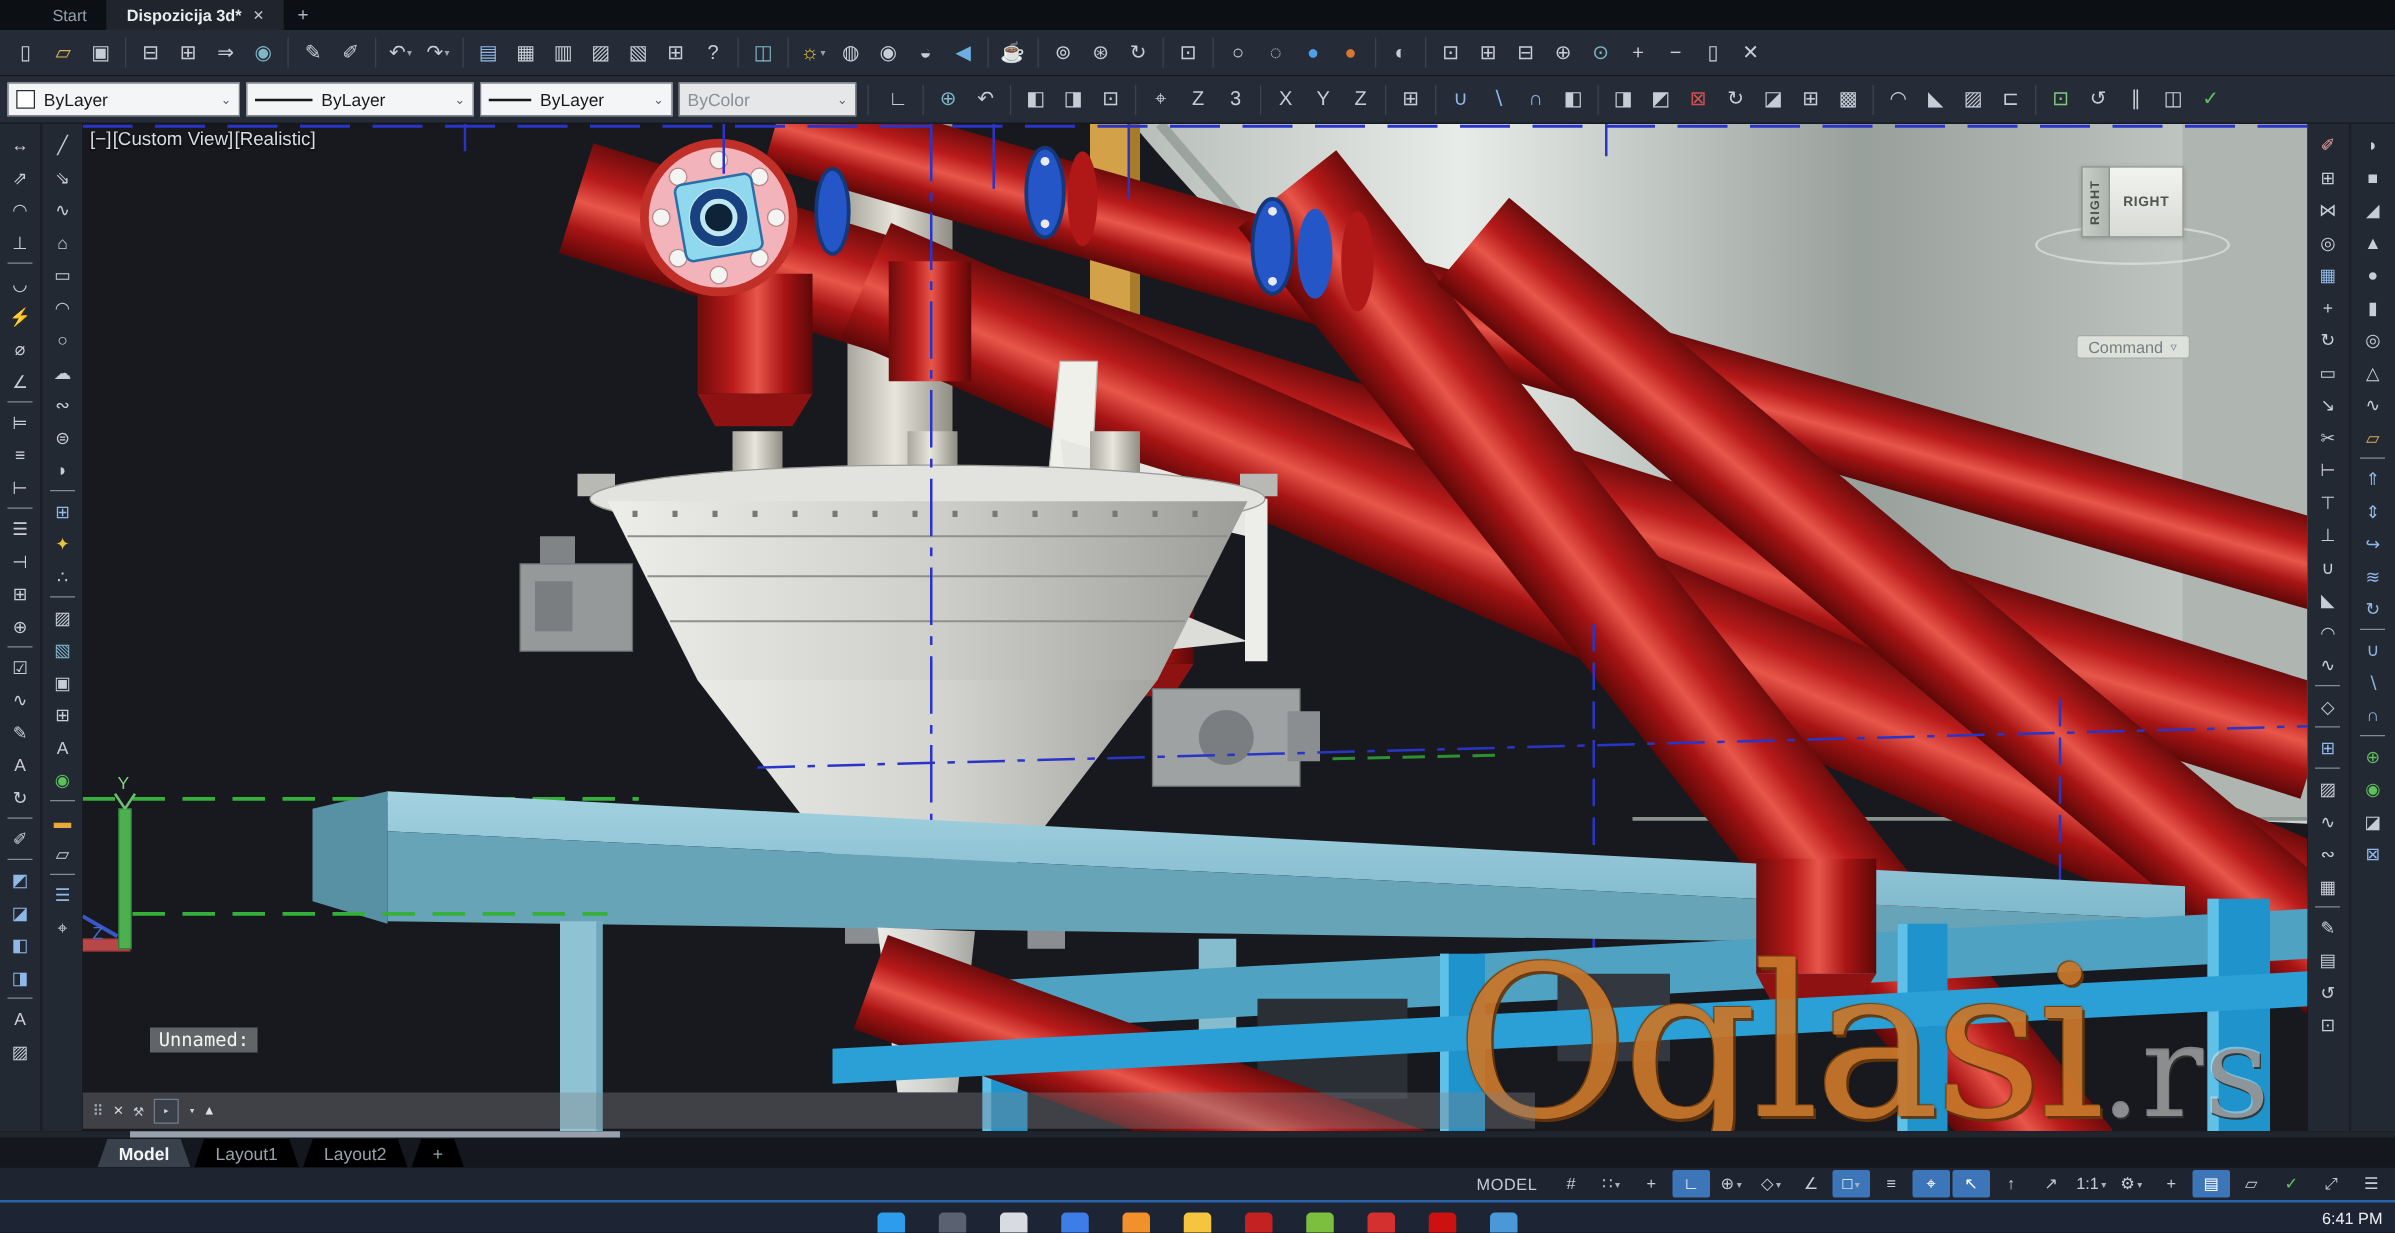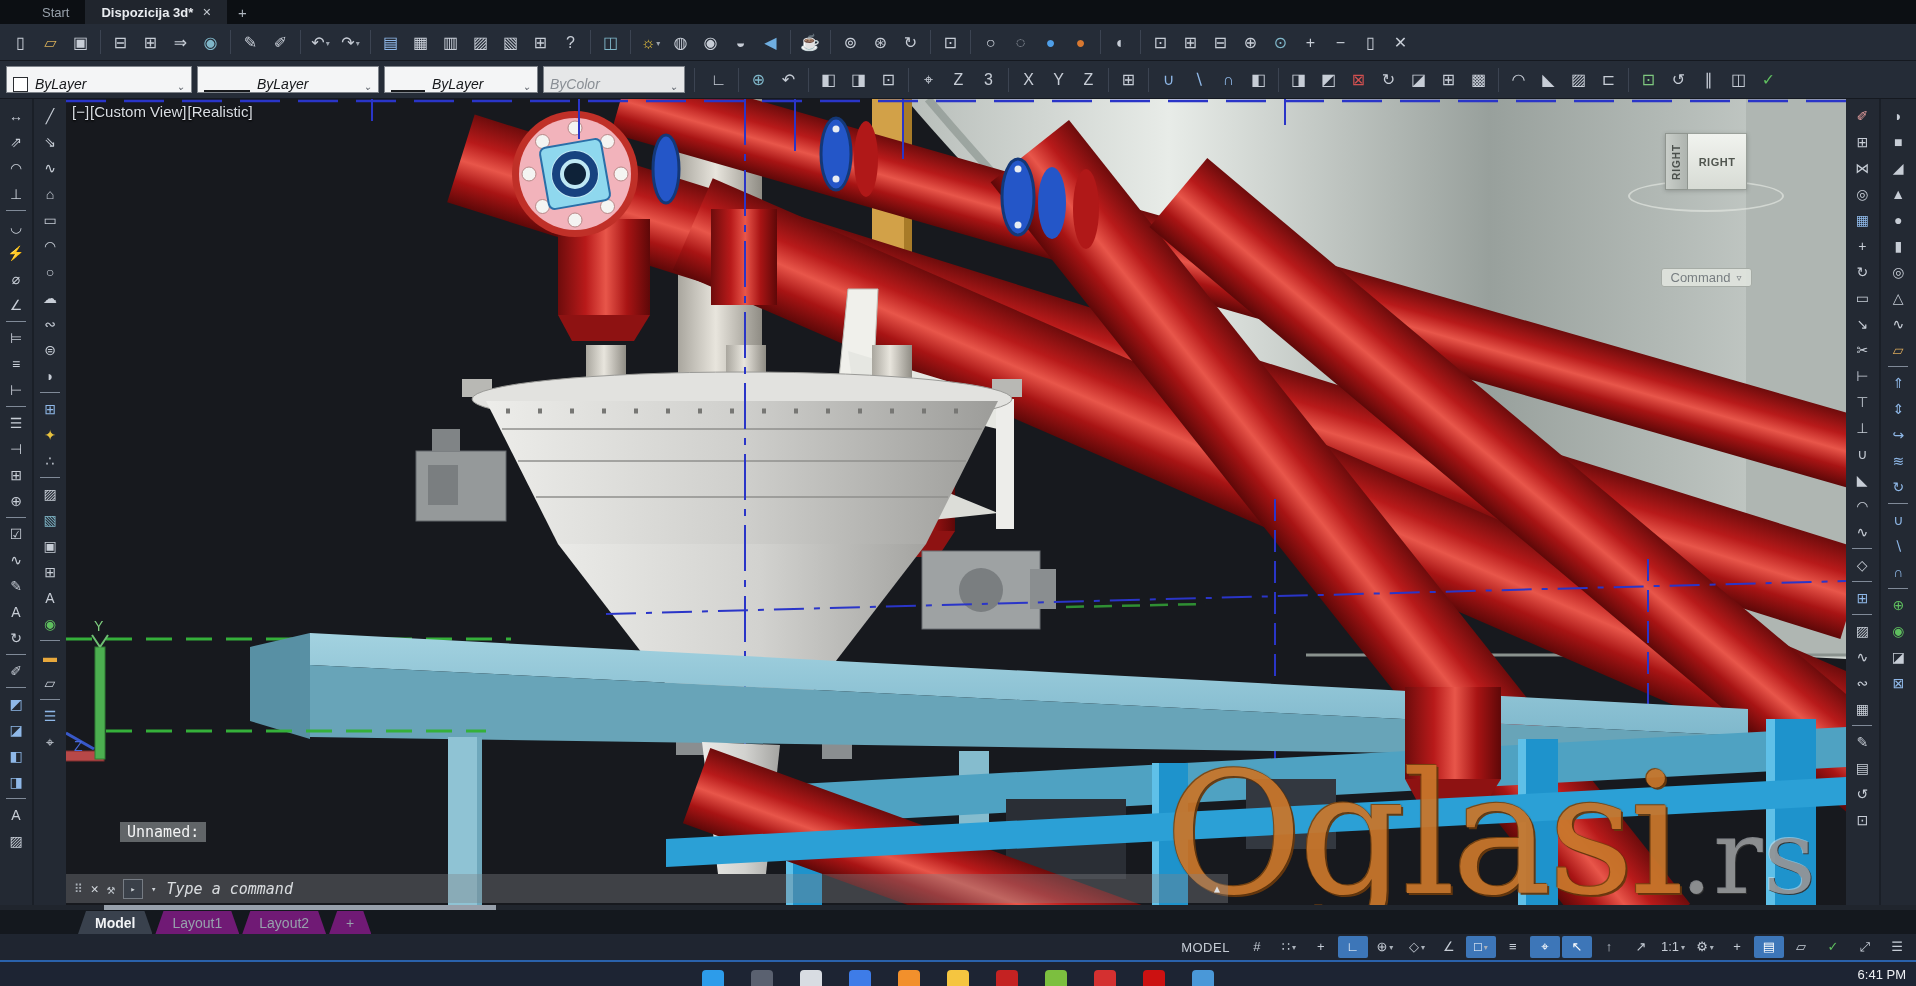--- a/index.html
+++ b/index.html
@@ -10,21 +10,21 @@
   .tab.active{background:#20252D;color:#E9ECF0;font-weight:bold;}
   .tab .close{font-size:11px;color:#C2C8CF;font-weight:normal;}
   .newtab{width:30px;display:flex;align-items:center;justify-content:center;color:#AEB5BD;font-size:15px;}
   
   .tb{background:#252C37;display:flex;align-items:center;padding:0 6px;border-bottom:1px solid #151920;}
   .tb1{height:36px;gap:1px;}
   .tb2{height:37px;gap:5px;}
   .i{min-width:29px;height:27px;line-height:27px;text-align:center;color:#C7CDD6;font-size:16px;border-radius:2px;}
   .i.dd::after{content:"▾";font-size:8px;color:#9AA2AC;margin-left:1px;vertical-align:2px;}
   .sep{width:1px;height:24px;background:#3C4452;margin:0 4px;align-self:center;flex:none;}
-  .combo{height:25px;background:#F4F5F6;border:1px solid #7E838A;display:flex;align-items:flex-end;font-size:14px;color:#16181B;padding:0 6px;gap:7px;flex:none;font-style:italic;}
+  .combo{height:25px;background:#F4F5F6;border:1px solid #7E838A;display:flex;align-items:center;font-size:14px;color:#16181B;padding:0 6px;gap:7px;flex:none;}
   .combo .chev{margin-left:auto;color:#5E646C;font-size:10px;}
   .combo.disabled{background:#E6E7E8;color:#8A8F95;}
   .swatch{width:13px;height:13px;background:#FFFFFF;border:1px solid #2A2D31;flex:none;}
   .lsample{width:46px;height:2px;background:#17191C;flex:none;}
   
   .main{display:flex;height:806px;}
   .ltools{width:66px;background:#232933;display:flex;flex:none;}
   .rtools{width:70px;background:#232933;display:flex;flex:none;}
   .tcol{width:33px;display:flex;flex-direction:column;align-items:center;padding-top:4px;border-right:1px solid #1A1F27;}
   .tcol:last-child{border-right:none;border-left:1px solid #1A1F27;}
@@ -50,21 +50,21 @@
   .cmdbar .cx{color:#D2D7DC;font-size:13px;}
   .cmdbar .wrench{color:#C2C8CE;font-size:14px;}
   .cmdicon{width:18px;height:18px;background:#3A4049;border:1px solid #767C84;color:#CFD4D9;font-size:9px;display:flex;align-items:center;justify-content:center;}
   .cmdbar input{flex:1;background:transparent;border:none;outline:none;font-style:italic;font-family:inherit;font-size:15px;color:#E8EAEC;}
   .cmdbar input::placeholder{color:#E2E5E8;opacity:.95;}
   .cmdbar .scrollup{color:#DDE1E5;font-size:10px;}
   
   .layoutbar{height:29px;background:#14181E;position:relative;display:flex;align-items:flex-end;padding-left:78px;gap:3px;}
   .hscroll{position:absolute;left:0;top:0;height:5px;right:0;background:#20252D;}
   .hthumb{position:absolute;left:104px;top:0;width:392px;height:5px;background:#97A0AB;}
-  .ltab{height:23px;display:flex;align-items:center;padding:0 17px;font-size:14px;color:#97A1AC;background:#701a75;clip-path:polygon(8px 0,calc(100% - 8px) 0,100% 100%,0 100%);}
+  .ltab{height:23px;display:flex;align-items:center;padding:0 17px;font-size:14px;color:#97A1AC;background:#000000;clip-path:polygon(8px 0,calc(100% - 8px) 0,100% 100%,0 100%);}
   .ltab.active{background:#39414D;color:#F2F4F6;font-weight:bold;}
   
   .statusbar{height:26px;background:#1F2530;display:flex;align-items:center;justify-content:flex-end;gap:2px;padding-right:4px;}
   .slabel{color:#C6CDD6;font-size:13px;letter-spacing:.5px;padding:0 10px;}
   .si{min-width:24px;height:22px;line-height:22px;text-align:center;color:#C6CDD6;font-size:13px;border-radius:2px;padding:0 3px;}
   .si.active{background:#3D76B8;color:#FFFFFF;}
   .si.dd::after{content:"▾";font-size:8px;color:#AAB1BA;margin-left:2px;vertical-align:1px;}
   
   .taskbar{height:26px;border-top:2px solid #2A62AC;background:#1D2433;position:relative;display:flex;justify-content:center;gap:27px;padding-top:8px;overflow:hidden;}
   .ticon{width:22px;height:22px;border-radius:4px;flex:none;}
@@ -486,21 +486,20 @@
     </div>
 
     <div class="cmdline" style="top:724px"><span>Unnamed:</span></div>
 
     <div class="cmdbar">
       <span class="grip">⠿</span>
       <span class="cx">✕</span>
       <span class="wrench">⚒</span>
       <span class="cmdicon">▸</span>
       <span style="color:#CFD4D9;font-size:9px">▾</span>
-      <input type="text" placeholder="Type a command" style="">
       <span class="scrollup">▲</span>
     </div>
   </div>
 
   <div class="rtools">
     <div class="tcol">
         <span class="i" style="color: rgb(232, 160, 160);">✐</span>
         <span class="i">⊞</span>
         <span class="i">⋈</span>
         <span class="i">◎</span>

